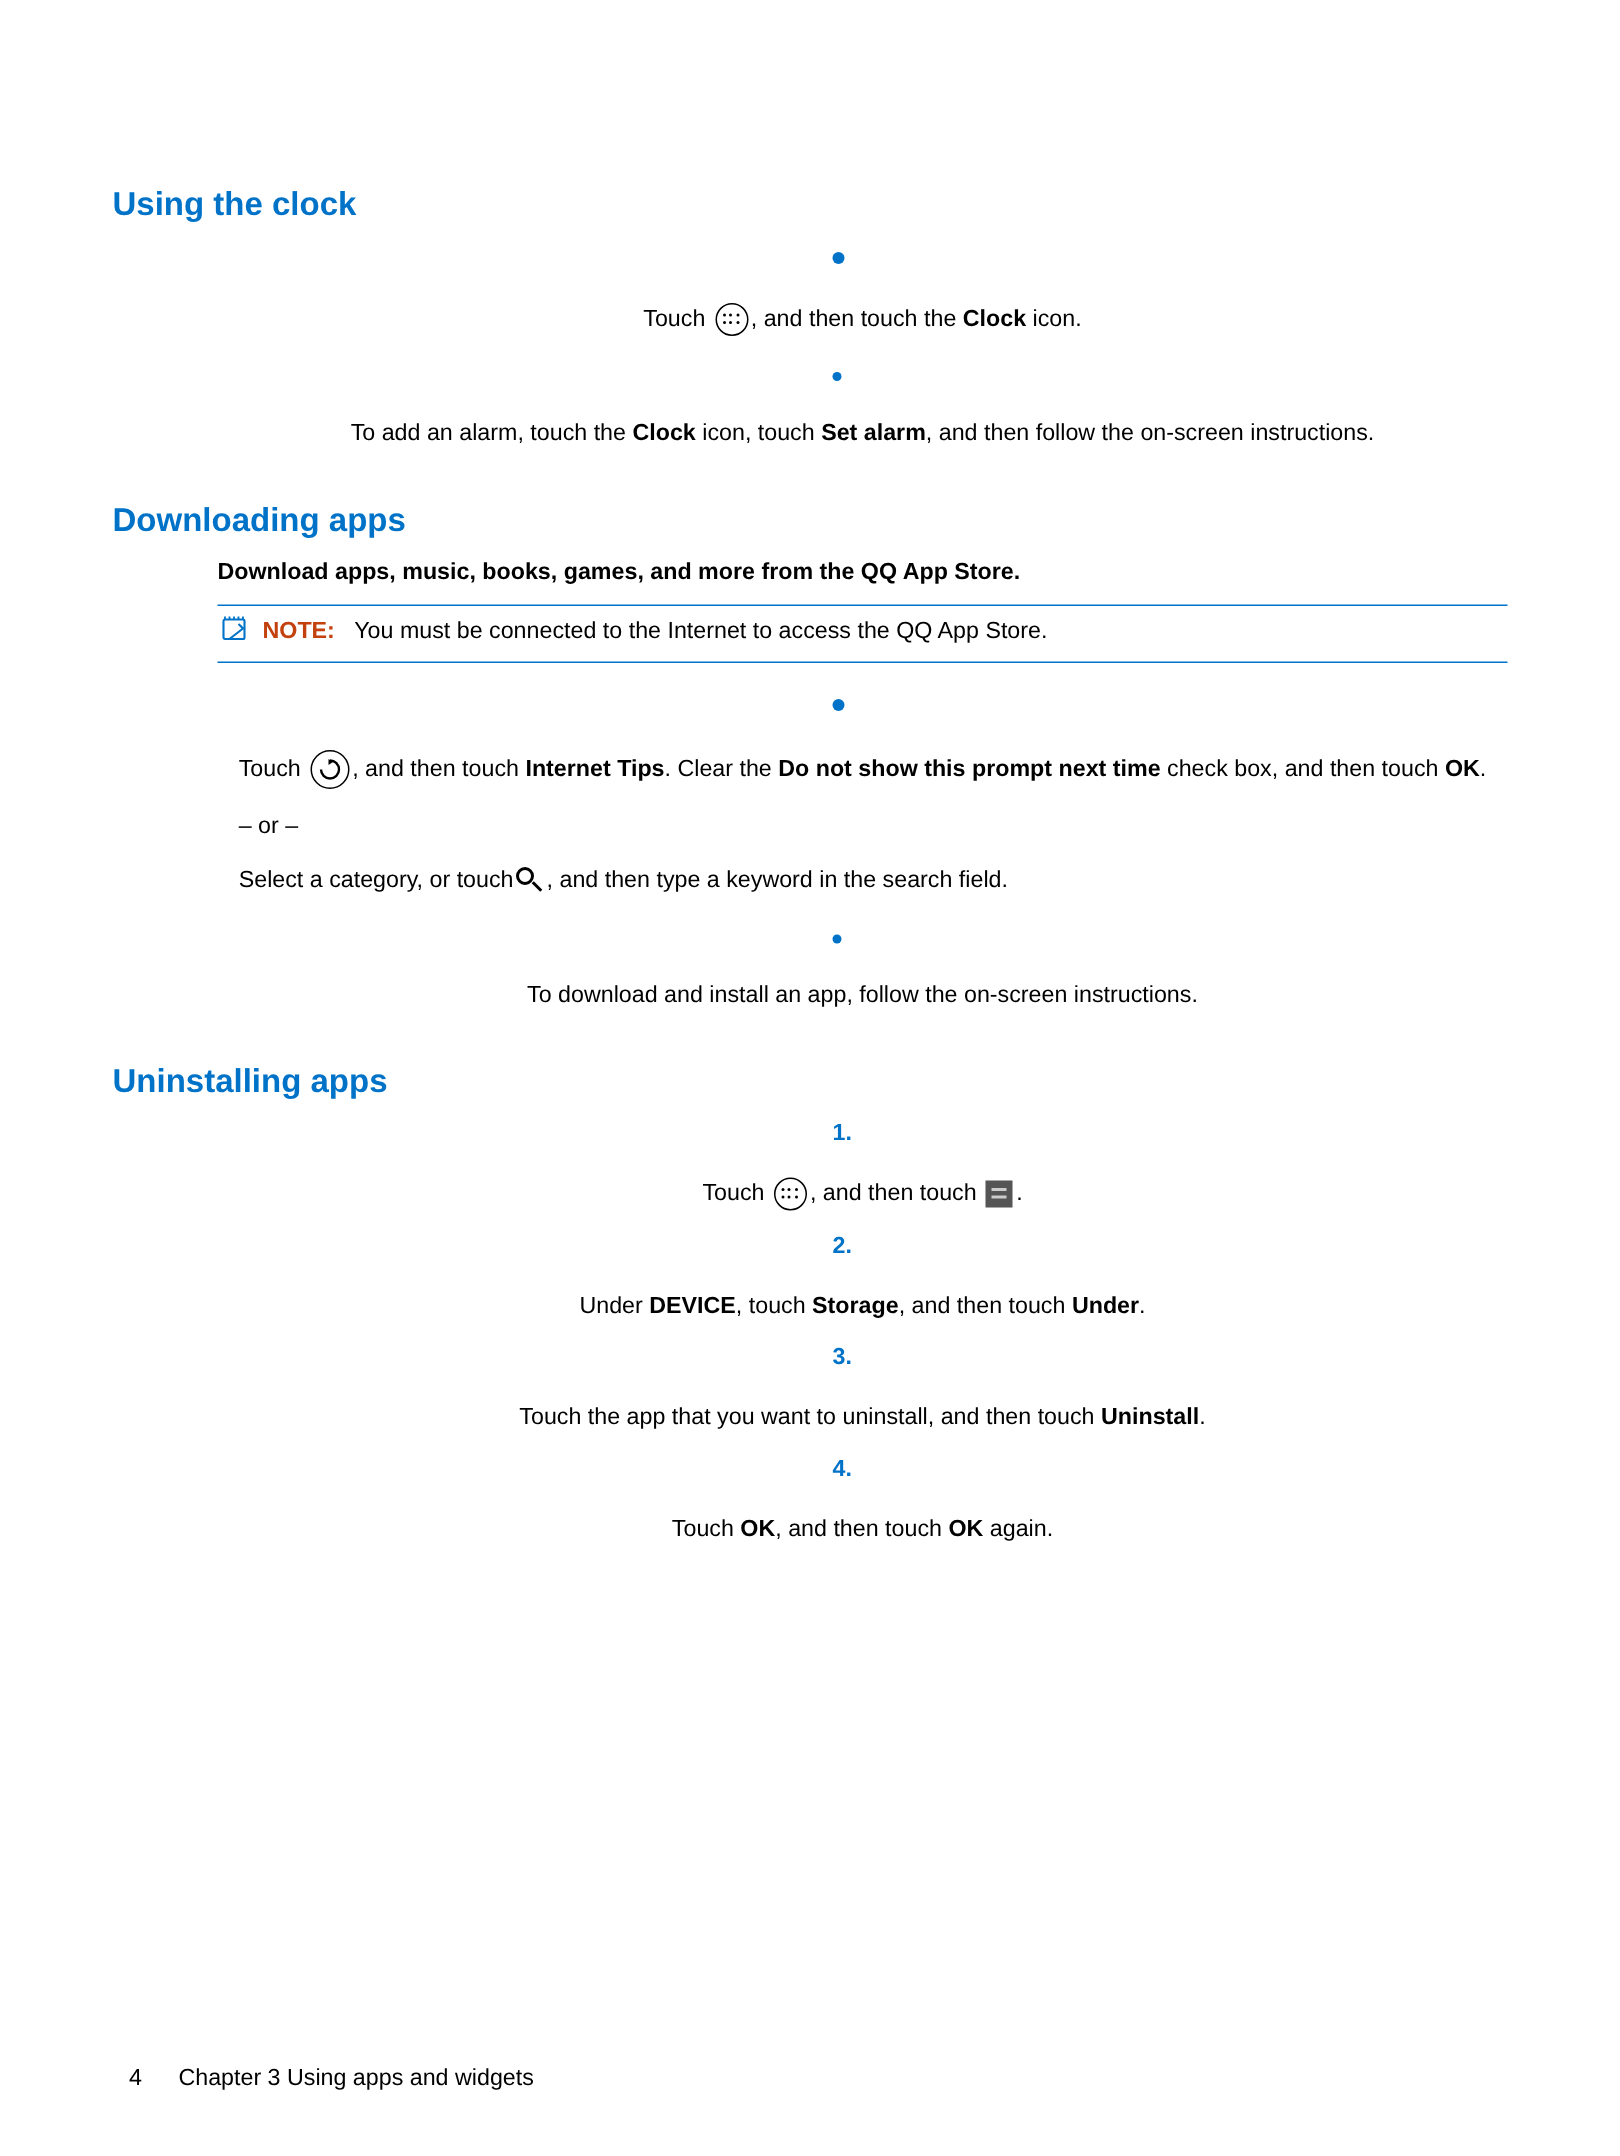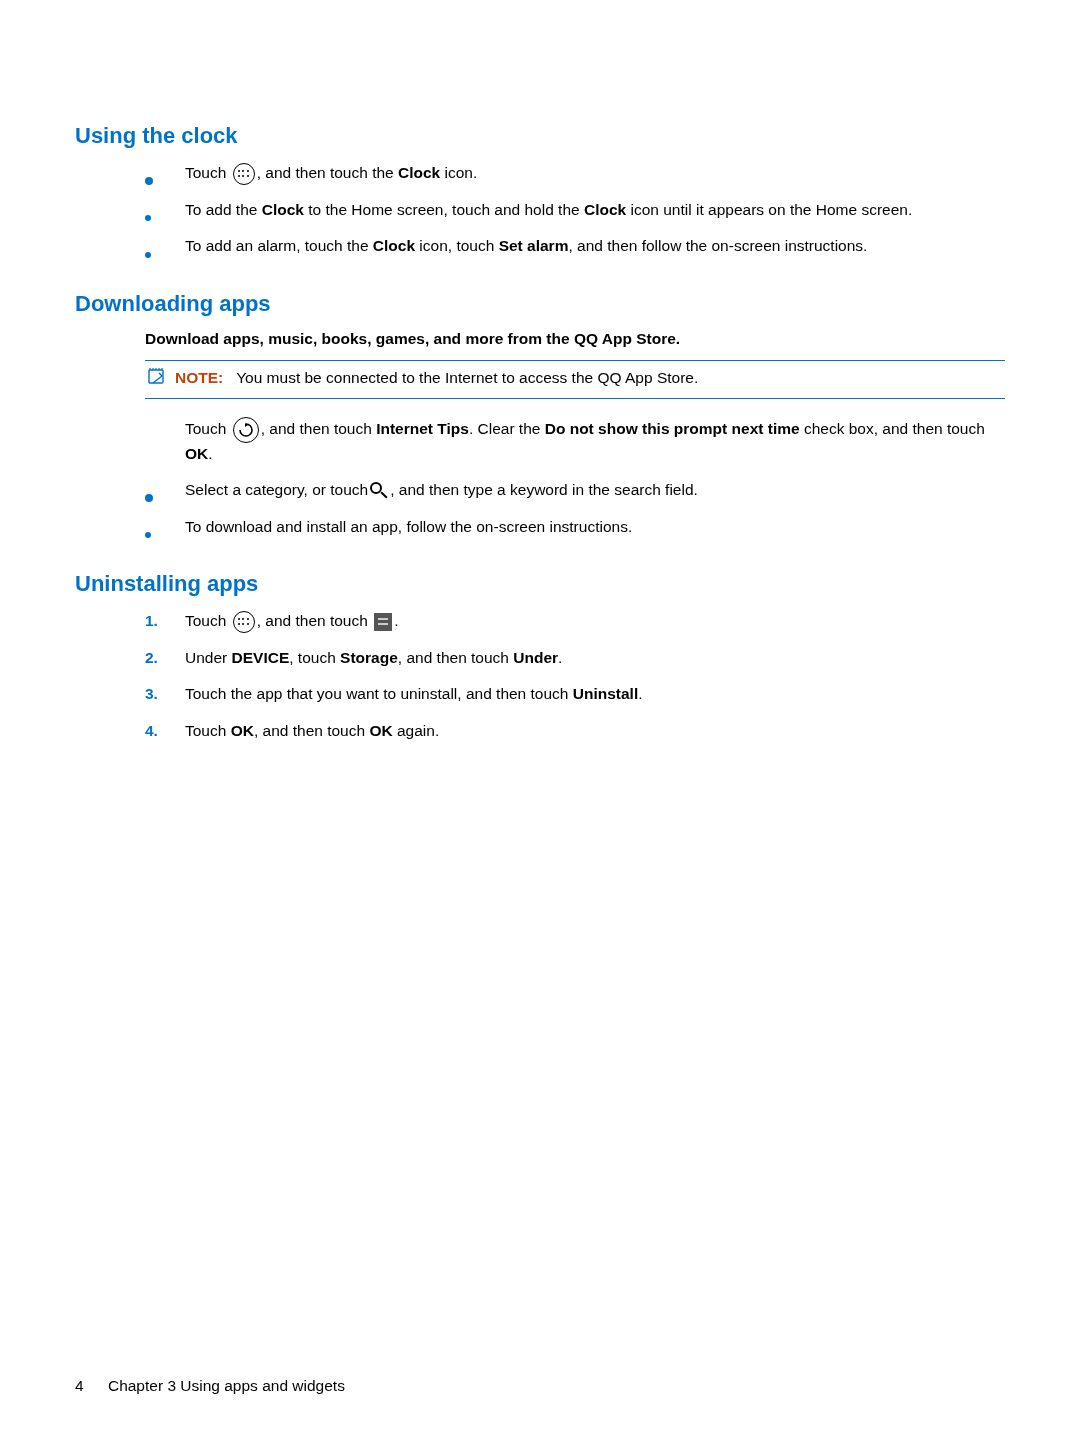--- a/index.html
+++ b/index.html
@@ -29,22 +29,23 @@
   .body-text {
     margin: 6px 0 6px 70px;
     font-weight: bold;
   }
   .list {
     margin: 0 0 0 70px;
     padding: 0;
   }
   .list-item {
     display: flex;
-    align-items: flex-end;
+    align-items: center;
     margin: 10px 0 14px 0;
+    flex-direction: column;
   }
   .bullet-cell {
     width: 40px;
     flex: 0 0 40px;
     display: flex;
     justify-content: flex-start;
     align-items: flex-start;
     padding-top: 4px;
   }
   .big-dot {
@@ -133,21 +134,21 @@
     position:absolute;
     background:#ccc;
     height:2px; width:10px;
   }
   .icon-settings-tile::before { top:5px; }
   .icon-settings-tile::after  { top:10px; }
   b, strong { font-weight: bold; }
   .footer {
     position: absolute;
     bottom: 40px;
-    left: 75px;
+    left: 86px;
     font-size: 15.5px;
   }
   .footer .pg { margin-right: 20px; }
 </style>
 </head>
 <body>
 
 <div class="page">
 
   <div class="section-heading">Using the clock</div>
@@ -170,30 +171,20 @@
                   <span></span>
                   <span></span>
                   <span></span>
                 </span>
               </span>
           </span><span>, and then touch the </span><b>Clock</b><span> icon.</span>
         </p>
       </div>
     </div>
 
-    <div class="list-item">
-      <div class="bullet-cell">
-          <span class="small-dot"></span>
-        </div>
-      <div class="item-body">
-        <p>
-          <span>To add the </span><b>Clock</b><span> to the Home screen, touch and hold the </span><b>Clock</b><span> icon until it appears on the Home screen.</span>
-        </p>
-      </div>
-    </div>
 
     <div class="list-item">
       <div class="bullet-cell">
           <span class="small-dot"></span>
         </div>
       <div class="item-body">
         <p>
           <span>To add an alarm, touch the </span><b>Clock</b><span> icon, touch </span><b>Set alarm</b><span>, and then follow the on-screen instructions.</span>
         </p>
       </div>
@@ -230,20 +221,21 @@
           <span>Touch </span>
           <span class="inline-icon">
             <span class="icon-refresh-circle">
               <svg width="16" height="16" viewBox="0 0 16 16">
                 <path d="M8 2 A6 6 0 1 1 2 8" fill="none" stroke="#000" stroke-width="1.6"></path>
                 <path d="M7 1 L10 3 L7 5 Z" fill="#000"></path>
               </svg>
             </span>
           </span><span>, and then touch </span><b>Internet Tips</b><span>. Clear the </span><b>Do not show this prompt next time</b><span> check box, and then touch </span><b>OK</b><span>.</span>
         </p>
+        <p>– or –</p>
         <p>
           <span>Select a category, or touch</span><span class="inline-icon">
               <span class="icon-search">
                 <span class="lens"></span>
                 <span class="handle"></span>
               </span>
             </span><span>, and then type a keyword in the search field.</span>
         </p>
       </div>
     </div>

